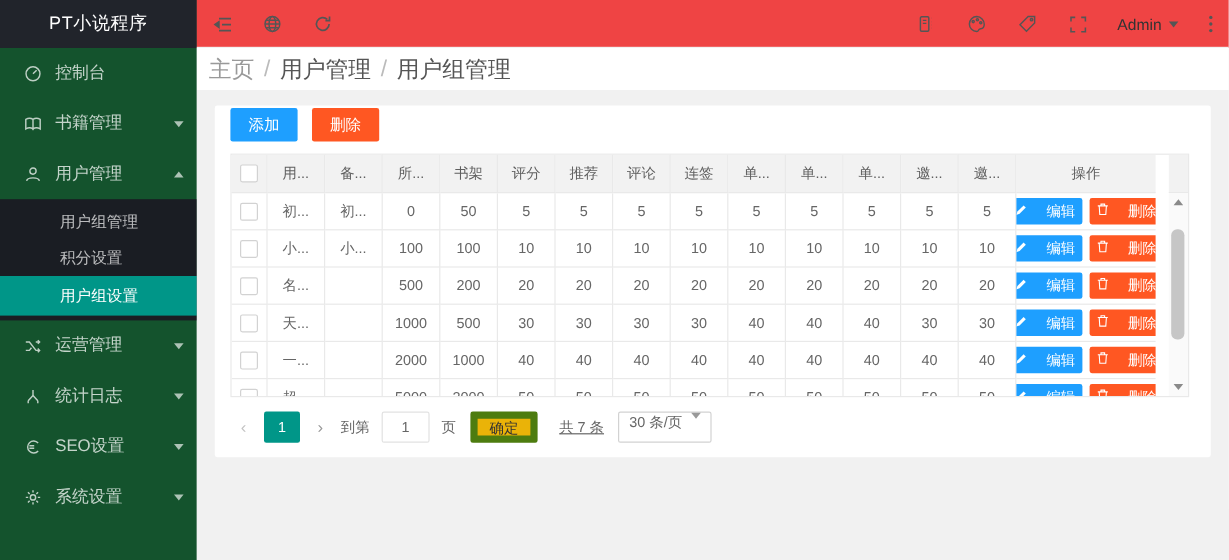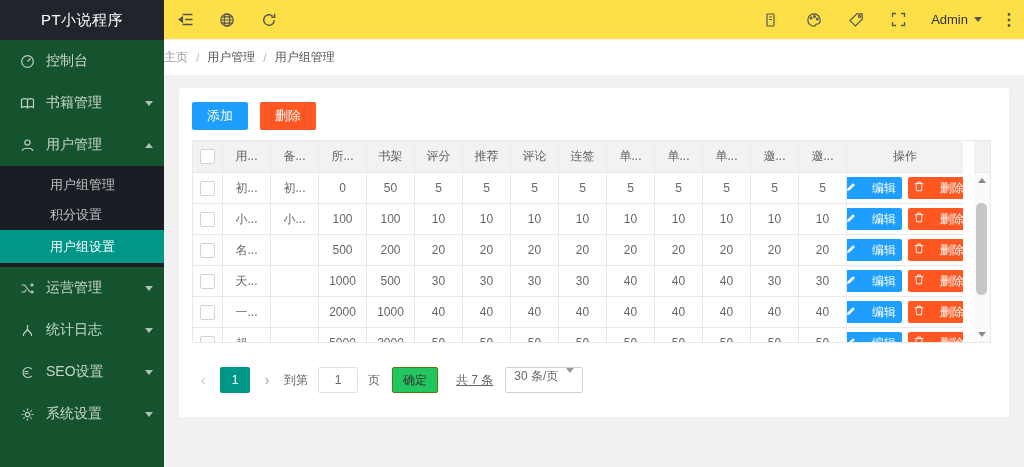--- a/index.html
+++ b/index.html
@@ -15,35 +15,35 @@
   .caret { width:0; height:0; border-left:4px solid transparent; border-right:4px solid transparent; }
   .caret.down { border-top:5px solid rgba(255,255,255,.65); }
   .caret.up { border-bottom:5px solid rgba(255,255,255,.65); }
   .submenu { background:#1a1d23; padding:4px 0; }
   .sub-item { height:30px; line-height:30px; padding-left:50px; font-size:13px; color:rgba(255,255,255,.7); cursor:pointer; }
   .sub-item.active { background:#009688; color:#fff; height:33px; line-height:33px; }
   svg.sico { stroke:rgba(255,255,255,.72); fill:none; stroke-width:1.2; }
 
   
   .main { flex:1; display:flex; flex-direction:column; min-width:0; }
-  .topbar { height:40px; background:#fde047; border-bottom:1px solid #f2f2f2; display:flex; align-items:center; }
+  .topbar { height:40px; background:#ef4444; border-bottom:1px solid #f2f2f2; display:flex; }
   .tb-ico { width:42px; height:40px; display:flex; align-items:center; justify-content:center; cursor:pointer; }
   .tb-ico svg { stroke:#555; fill:none; stroke-width:1.2; }
   .tb-spacer { flex:1; }
   .admin-box { display:flex; align-items:center; gap:6px; padding:0 12px; height:40px; cursor:pointer; font-size:13px; color:#333; }
   .admin-caret { width:0;height:0;border-left:4px solid transparent;border-right:4px solid transparent;border-top:5px solid #555; }
 
-  .crumb-bar { height:35px; background:#fff; display:flex; align-items:center; font-size:12px; }
+  .crumb-bar { height:35px; background:#fff; display:flex; align-items:center; padding-left:10px; font-size:19px; }
   .crumb-bar .sep { color:#bbb; margin:0 8px; }
   .crumb-home { color:#999; cursor:pointer; }
   .crumb-link { color:#555; cursor:pointer; }
   .crumb-cur { color:#555; }
 
   .content { flex:1; background:#f1f1f1; padding:13px 15px; overflow:hidden; }
-  .card { background:#fff; border-radius:2px; padding:14px 13px 12px; }
+  .card { background:#fff; border-radius:2px; padding:2px 13px 12px; }
 
   .btn-row { display:flex; gap:12px; margin-bottom:10px; }
   .btn { height:28px; padding:0 15px; border:none; border-radius:2px; color:#fff; font-size:13px; cursor:pointer; font-family:inherit; }
   .btn-add { background:#1E9FFF; }
   .btn-del { background:#FF5722; }
 
   
   .tbl-wrap { display:flex; border:1px solid #e9e9e9; width:799px; }
   .tbl { width:782px; }
   .tr { display:flex; }
@@ -69,21 +69,21 @@
   .sb-up { top:5px; border-bottom:5px solid #8a8a8a; }
   .sb-dn { bottom:5px; border-top:5px solid #8a8a8a; }
   .sb-thumb { position:absolute; left:2px; width:11px; top:30px; height:92px; background:#c6c6c6; border-radius:5px; cursor:grab; }
 
   
   .pager { display:flex; align-items:center; margin-top:12px; font-size:12px; color:#666; gap:6px; }
   .pg-nav { width:22px; height:26px; display:flex; align-items:center; justify-content:center; color:#c4c4c4; font-size:14px; cursor:pointer; }
   .pg-next { color:#999; }
   .pg-cur { min-width:30px; height:26px; background:#009688; color:#fff; display:flex; align-items:center; justify-content:center; border-radius:2px; cursor:default; }
   .pg-input { width:40px; height:26px; border:1px solid #e2e2e2; border-radius:2px; text-align:center; font-size:12px; color:#666; margin:0 4px; font-family:inherit; }
-  .pg-btn { height:26px; padding:0 10px; background:#22c55e; border:1px solid #4d7c0f; border-radius:2px; font-size:12px; color:#333; cursor:pointer; margin:12px 6px; font-family:inherit; }
+  .pg-btn { height:26px; padding:0 10px; background:#eab308; border:6px solid #4d7c0f; border-radius:2px; font-size:12px; color:#333; cursor:pointer; margin:0 6px; font-family:inherit; }
   .pg-total { margin:0 6px;text-decoration:underline; }
   .pg-select { height:26px; border:1px solid #d2d2d2; border-radius:2px; background:#fff; display:flex; align-items:flex-start; gap:8px; padding:0 8px; cursor:pointer; color:#666; }
   .pg-select .admin-caret { border-top-color:#999; }
 </style>
 </head>
 <body>
 
 <div class="app">
 
   <aside class="sidebar">

